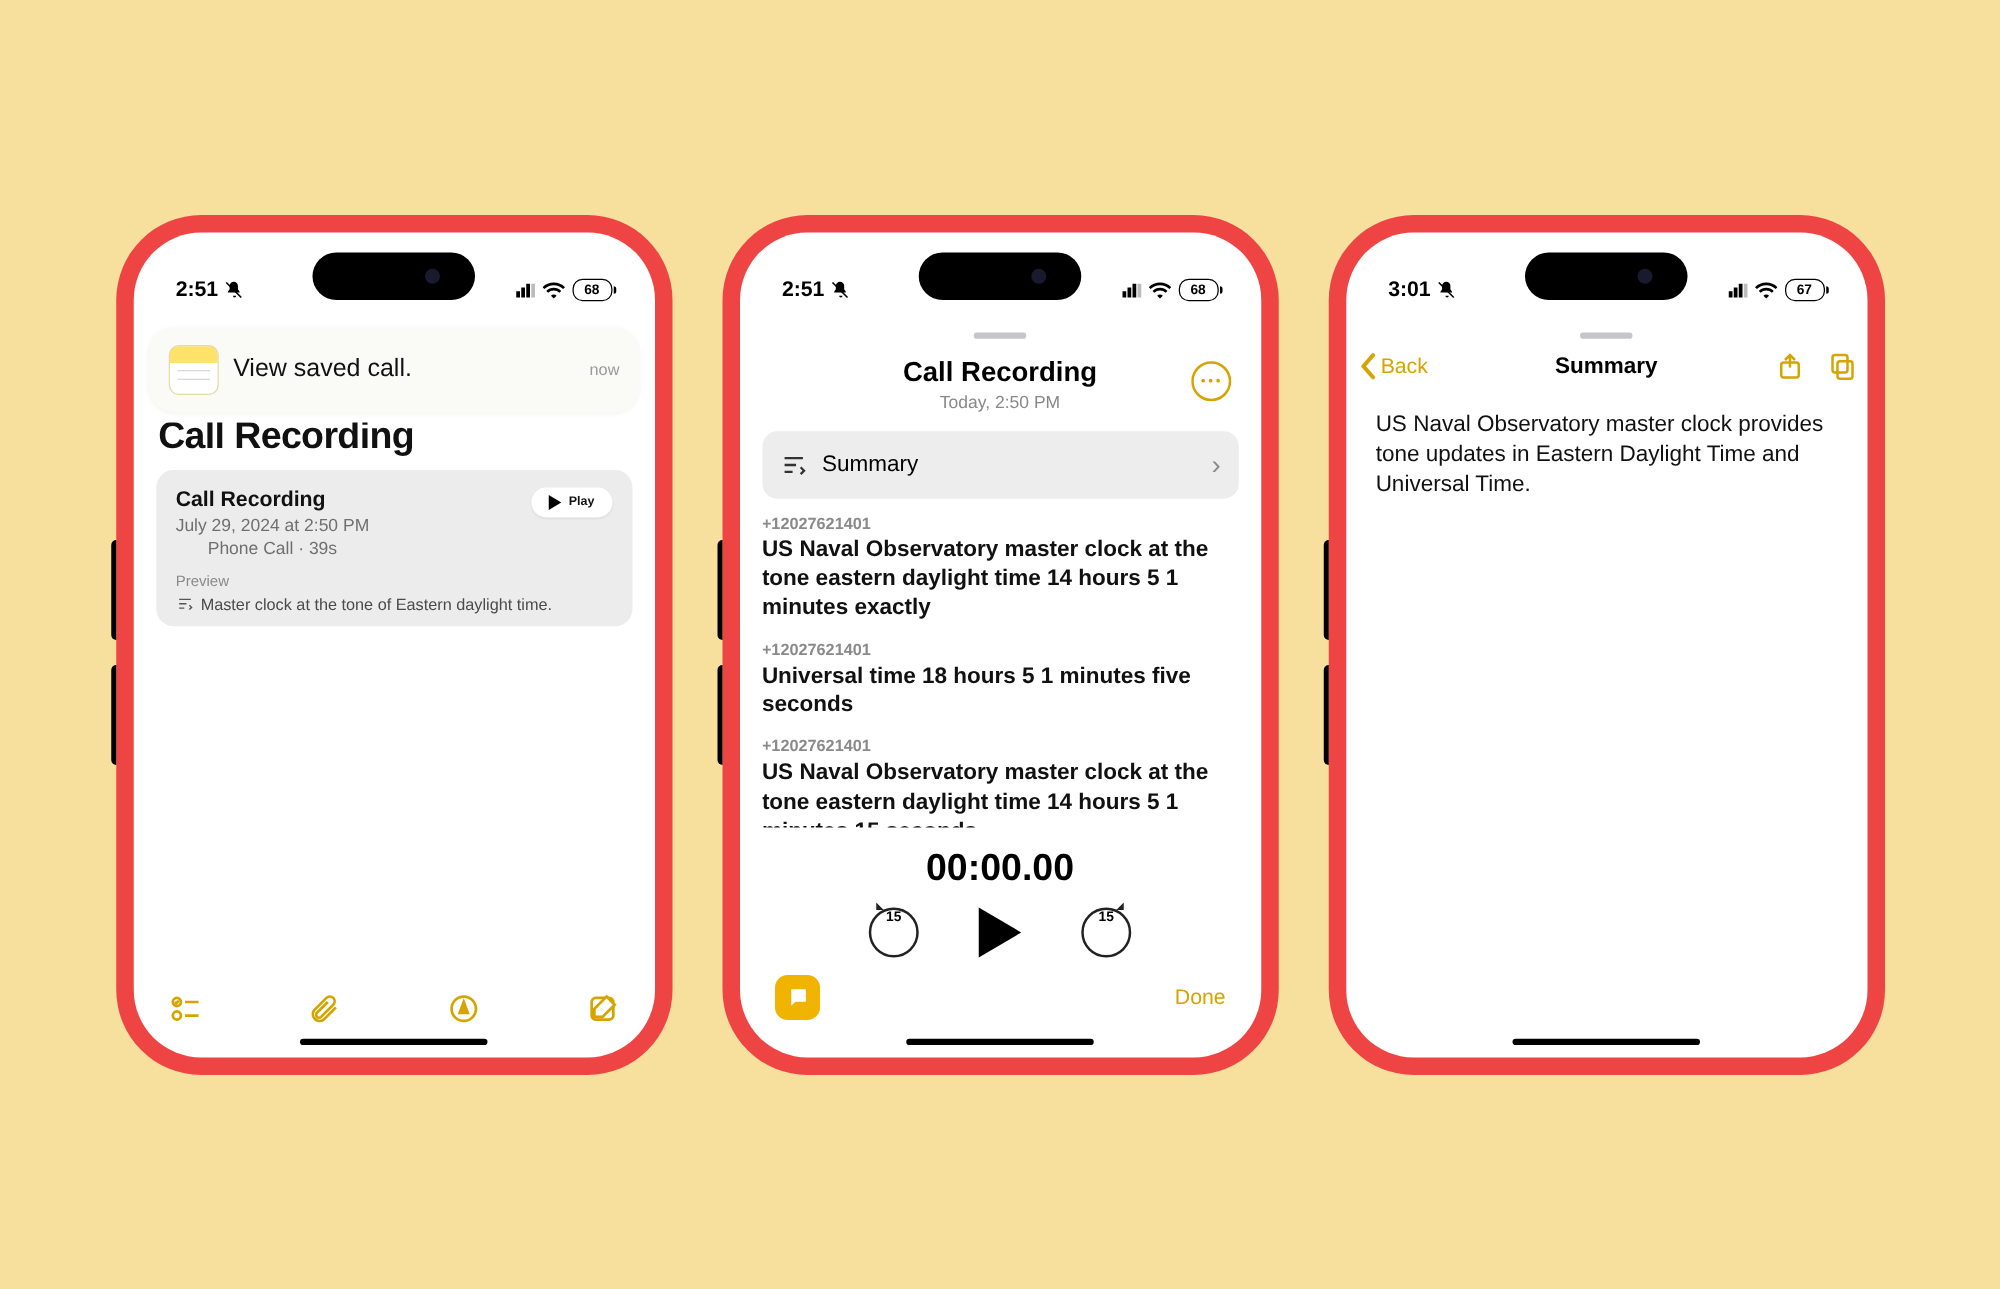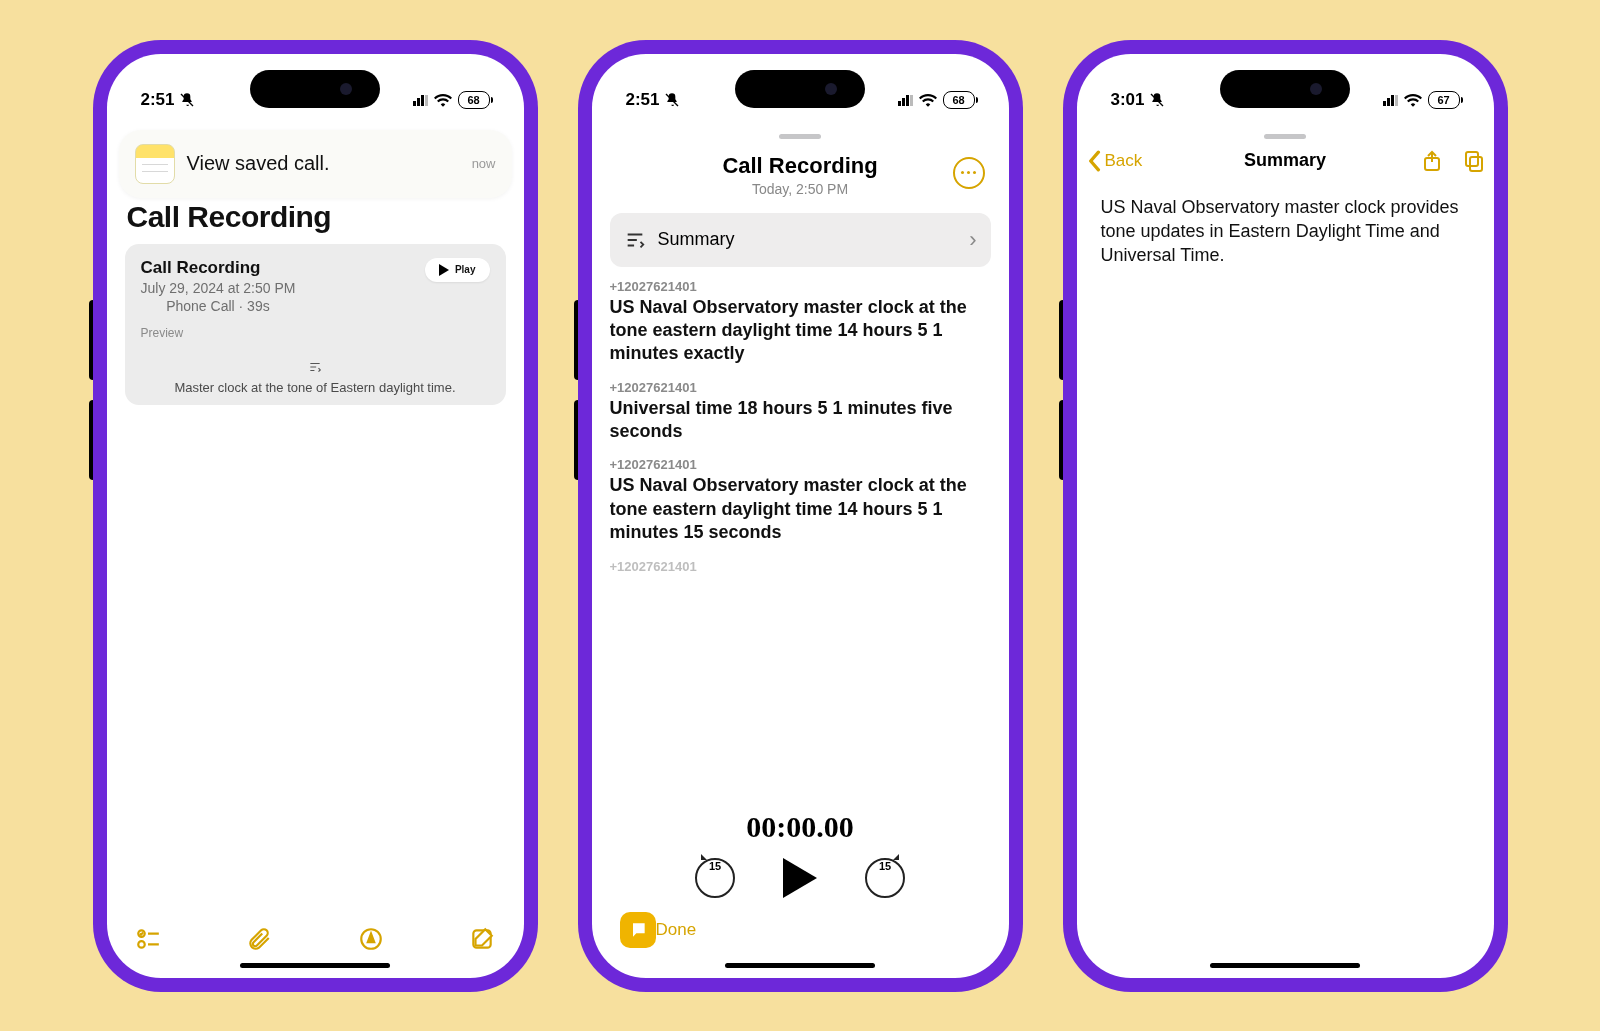--- a/index.html
+++ b/index.html
@@ -1,17 +1,17 @@
 <!DOCTYPE html>
 <html><head>
 <meta charset="utf-8">
 <style>
   html,body{margin:0;padding:0;font-family:-apple-system,BlinkMacSystemFont,"Helvetica Neue",sans-serif;}
   body{width:1600px;height:1031px;background:#f7e09e;display:flex;justify-content:center;align-items:center;gap:40px;}
-  .phone{width:445px;height:952px;background:#6d28d9;border-radius:68px;padding:14px;box-sizing:border-box;position:relative;}
+  .phone{width:445px;height:688px;background:#ef4444;border-radius:68px;padding:14px;box-sizing:border-box;position:relative;}
   .phone::before{content:"";position:absolute;left:-4px;top:260px;width:4px;height:80px;background:#000;border-radius:4px 0 0 4px;}
   .phone::after{content:"";position:absolute;left:-4px;top:360px;width:4px;height:80px;background:#000;border-radius:4px 0 0 4px;}
   .screen{width:100%;height:100%;background:#fff;border-radius:54px;overflow:hidden;position:relative;display:flex;flex-direction:column;}
   .dynamic-island{position:absolute;top:16px;left:50%;transform:translateX(-50%);width:130px;height:38px;background:#000;border-radius:22px;z-index:100;}
   .dynamic-island::after{content:"";position:absolute;right:28px;top:50%;transform:translateY(-50%);width:12px;height:12px;background:#1a1a2e;border-radius:50%;}
   .status-bar{display:flex;justify-content:space-between;align-items:center;padding:22px 34px 0 34px;height:48px;font-size:17px;font-weight:600;z-index:50;position:relative;}
   .status-left{display:flex;align-items:center;gap:4px;}
   .status-right{display:flex;align-items:center;gap:6px;}
   .bell-icon{width:16px;height:16px;display:inline-block;}
   .signal-icon{display:inline-flex;align-items:flex-end;gap:1px;height:12px;}
@@ -33,45 +33,45 @@
   .notif-banner .title{font-size:20px;font-weight:500;color:#111;flex:1;}
   .notif-banner .when{font-size:13px;color:#9a9a9a;}
   .title-cut{font-size:30px;font-weight:700;color:#111;margin:-6px 0 10px 2px;}
   .card{background:#ececec;border-radius:14px;padding:14px 16px 10px 16px;margin:0 0 0 0;}
   .card-top{display:flex;justify-content:space-between;align-items:flex-start;}
   .card h3{margin:0 0 2px 0;font-size:17px;font-weight:600;color:#111;}
   .meta{font-size:14px;color:#6f6f6f;margin-bottom:2px;text-align:center;}
   .play-pill{background:#fff;border-radius:18px;padding:6px 14px;display:inline-flex;align-items:flex-start;gap:6px;font-size:10px;font-weight:600;color:#111;box-shadow:0 1px 2px rgba(0,0,0,.08);}
   .play-tri{width:0;height:0;border-left:10px solid #000;border-top:6px solid transparent;border-bottom:6px solid transparent;}
   .preview-label{font-size:12px;color:#8a8a8a;margin-top:10px;}
-  .preview-line{font-size:13px;color:#4a4a4a;display:flex;align-items:center;gap:6px;margin-top:20px;flex-direction:column;}
+  .preview-line{font-size:13px;color:#4a4a4a;display:flex;align-items:center;gap:6px;margin-top:4px;}
   .bullet-icon{width:14px;height:14px;}
   .toolbar{display:flex;justify-content:space-between;align-items:center;padding:0 28px 26px 28px;color:#d6a400;}
   .toolbar svg{width:26px;height:26px;}
   
   .p2-header{text-align:center;margin-top:4px;position:relative;}
   .p2-header h2{margin:6px 0 2px 0;font-size:22px;font-weight:700;}
   .p2-header .sub{font-size:14px;color:#888;}
   .ellipsis-btn{position:absolute;right:6px;top:10px;width:28px;height:28px;border:2px solid #d6a400;border-radius:50%;display:flex;align-items:center;justify-content:center;gap:3px;}
   .ellipsis-btn span{width:3px;height:3px;background:#d6a400;border-radius:50%;}
   .summary-row{margin:16px 0 12px 0;background:#eeeded;border-radius:12px;padding:14px 14px;display:flex;align-items:center;gap:12px;font-size:18px;}
   .summary-row .chev{margin-left:auto;color:#8a8a8a;font-size:22px;}
   .tscroll{flex:1;overflow:hidden;}
   .block{margin-bottom:14px;font-weight:bold;}
   .block .num{font-size:13px;color:#8a8a8a;margin-bottom:2px;}
   .block .txt{font-size:18px;color:#111;line-height:1.3;}
   .block.fade{opacity:.55;}
-  .timecode{font-size:30px;font-weight:700;font-variant-numeric:tabular-nums;text-align:center;margin-top:16px;font-family:Liberation Serif, serif;}
+  .timecode{font-size:30px;font-weight:700;font-variant-numeric:tabular-nums;text-align:center;margin-top:16px;}
   .controls{display:flex;justify-content:center;align-items:center;gap:48px;margin:14px 0 10px 0;}
   .big-play{width:0;height:0;border-left:34px solid #000;border-top:20px solid transparent;border-bottom:20px solid transparent;}
   .rewind,.forward{width:36px;height:36px;border:2px solid #222;border-radius:50%;display:flex;align-items:flex-start;justify-content:center;font-size:11px;font-weight:700;position:relative;}
   .arrow-top{position:absolute;top:-6px;width:0;height:0;border-bottom:6px solid #222;}
   .rewind .arrow-top{left:4px;border-right:6px solid transparent;border-left:0;}
   .forward .arrow-top{right:4px;border-left:6px solid transparent;border-right:0;}
-  .bottom-bar{display:flex;align-items:center;padding:4px 10px 30px 10px;}
+  .bottom-bar{display:flex;justify-content:space-between;align-items:center;padding:4px 10px 30px 10px;}
   .quote-btn{width:36px;height:36px;background:#f0b400;border-radius:10px;display:flex;align-items:center;justify-content:center;}
   .done{color:#d6a400;font-size:17px;font-weight:500;}
   
   .nav3{display:flex;align-items:center;justify-content:space-between;padding:6px 8px 8px 8px;}
   .back{display:flex;align-items:center;color:#d6a400;font-size:17px;font-weight:500;gap:2px;}
   .back svg{width:18px;height:22px;}
   .nav3 h2{font-size:18px;font-weight:700;position:absolute;left:50%;transform:translateX(-50%);}
   .nav-icons{display:flex;gap:18px;color:#d6a400;}
   .nav-icons svg{width:24px;height:24px;}
   .body-text{font-size:18px;line-height:1.35;padding:14px 24px 0 24px;color:#111;}

